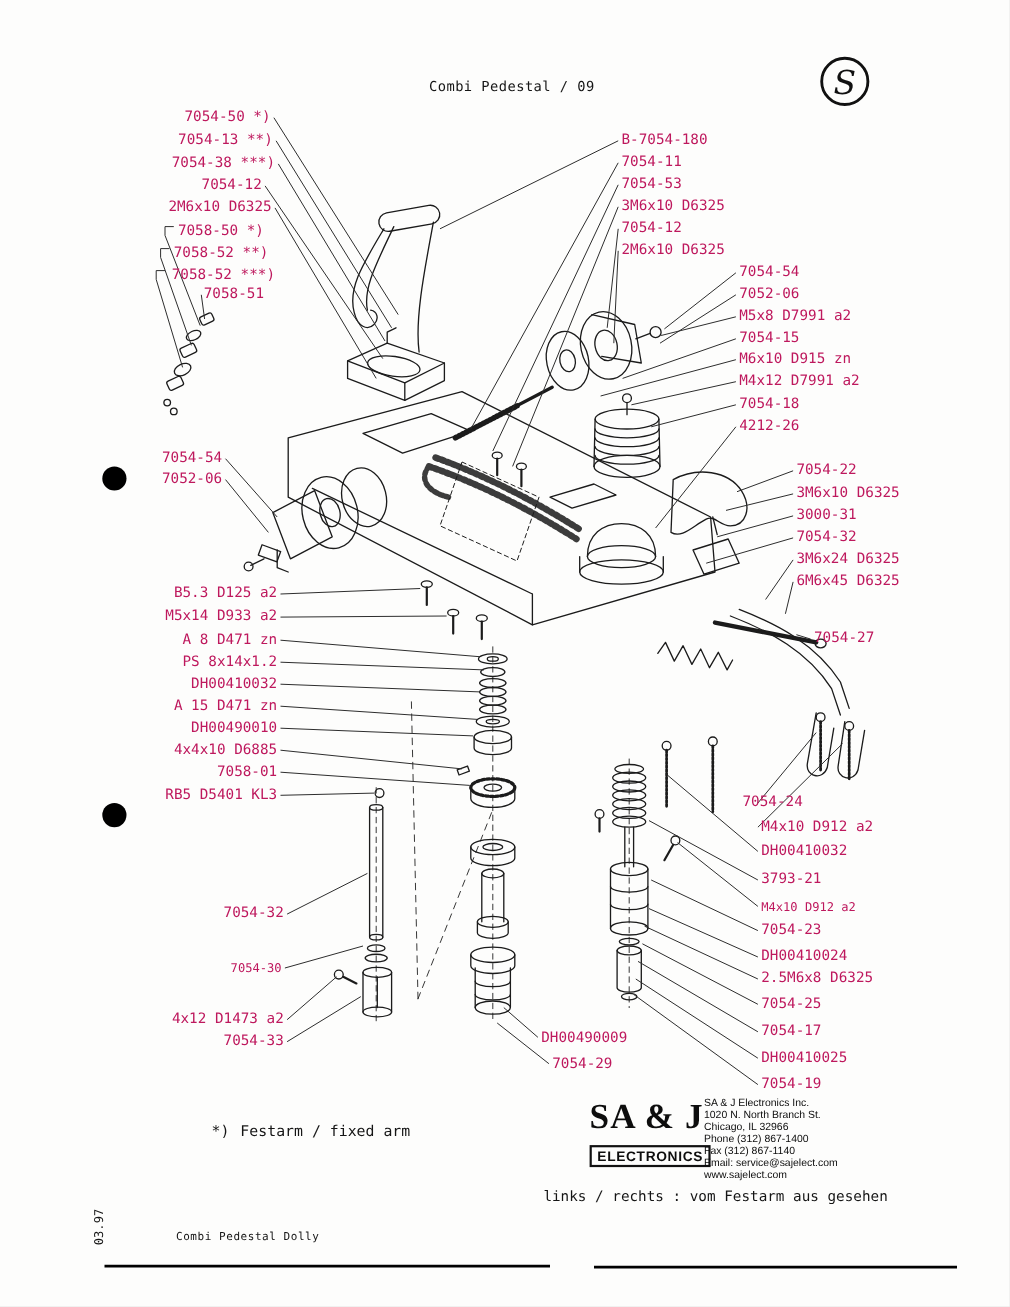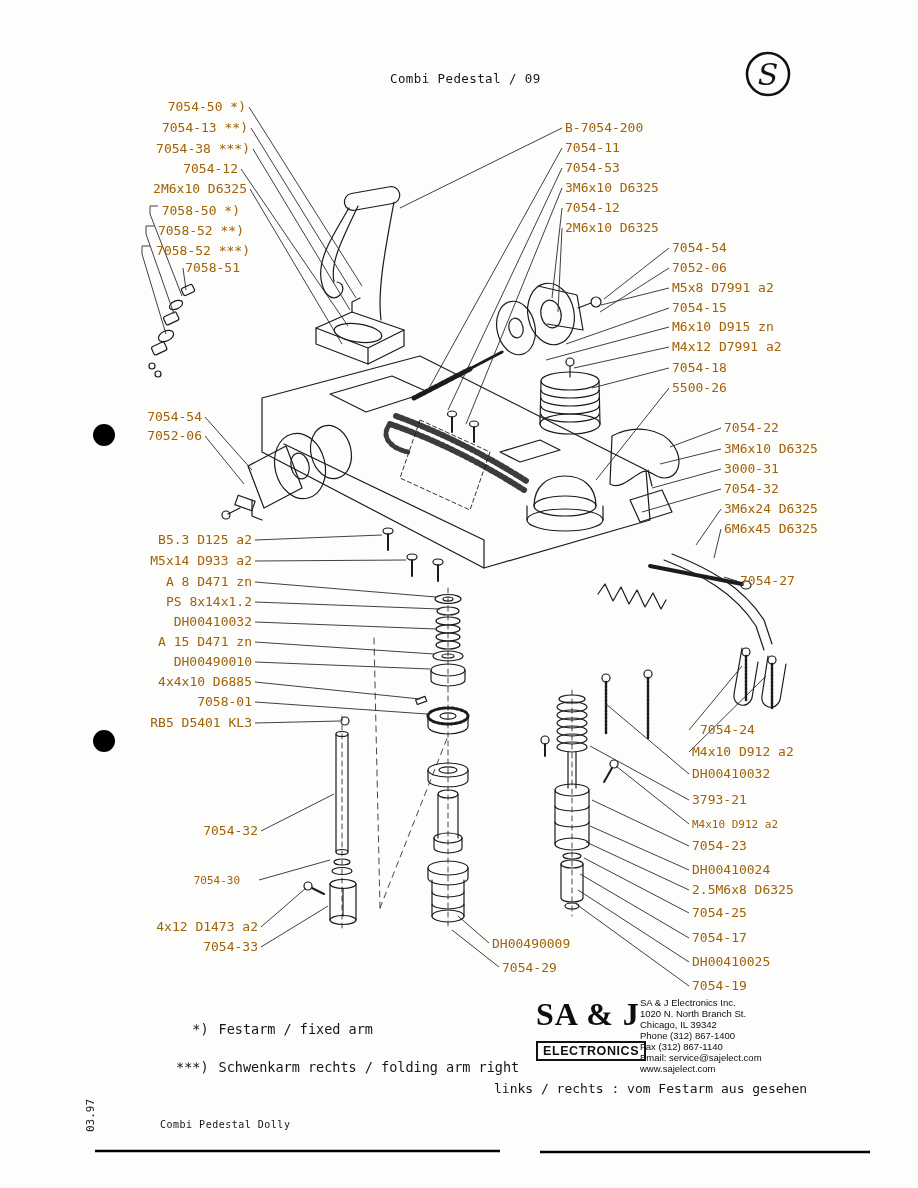--- a/index.html
+++ b/index.html
@@ -1,19 +1,19 @@
 <!DOCTYPE html>
 <html><head>
 <meta charset="utf-8">
 <style>
   html,body{margin:0;padding:0;background:#dcdcdc}
   .page{position:relative;width:918px;height:1188px;margin:0 auto;background:#fdfdfc;
         font-family:"DejaVu Sans Mono",monospace;color:#151515;overflow:hidden}
   svg.draw{position:absolute;left:0;top:0}
-  .lbl{position:absolute;font-size:13px;line-height:14px;white-space:pre;color:#a16207}
+  .lbl{position:absolute;font-size:13px;line-height:14px;white-space:pre;color:#be185d}
   .ra{transform:translateX(-100%)}
   .sm{font-size:11px}
   .title{position:absolute;left:390px;top:71px;font-size:12.5px;letter-spacing:.4px}
   .legend-row{position:absolute;left:132px;font-size:13.5px;white-space:pre}
   .legend-marker{display:inline-block;width:44px;text-align:right;margin-right:10px}
   .draw-title{position:absolute;left:160px;top:1119px;font-size:10px;letter-spacing:.5px}
   .co-name{position:absolute;left:536px;top:996px;font-family:Liberation Serif, serif;
            font-size:32px;font-weight:bold;letter-spacing:1px;color:#0d0d0d}
   .co-box{position:absolute;left:536px;top:1041px;border:2.5px solid #111;padding:0 5px;
           font-family:"Liberation Sans",sans-serif;font-size:12.5px;font-weight:bold;
@@ -262,35 +262,35 @@
   <div class="lbl ra" style="left:246px;top:100px">7054-50 *)</div>
   <div class="lbl ra" style="left:248px;top:121px">7054-13 **)</div>
   <div class="lbl ra" style="left:250px;top:142px">7054-38 ***)</div>
   <div class="lbl ra" style="left:238px;top:162px">7054-12</div>
   <div class="lbl ra" style="left:247px;top:182px">2M6x10 D6325</div>
   <div class="lbl ra" style="left:240px;top:204px">7058-50 *)</div>
   <div class="lbl ra" style="left:244px;top:224px">7058-52 **)</div>
   <div class="lbl ra" style="left:250px;top:244px">7058-52 ***)</div>
   <div class="lbl ra" style="left:240px;top:261px">7058-51</div>
 
-  <div class="lbl" style="left:565px;top:121px">B-7054-200</div>
+  <div class="lbl" style="left:565px;top:121px">B-7054-180</div>
   <div class="lbl" style="left:565px;top:141px">7054-11</div>
   <div class="lbl" style="left:565px;top:161px">7054-53</div>
   <div class="lbl" style="left:565px;top:181px">3M6x10 D6325</div>
   <div class="lbl" style="left:565px;top:201px">7054-12</div>
   <div class="lbl" style="left:565px;top:221px">2M6x10 D6325</div>
 
   <div class="lbl" style="left:672px;top:241px">7054-54</div>
   <div class="lbl" style="left:672px;top:261px">7052-06</div>
   <div class="lbl" style="left:672px;top:281px">M5x8 D7991 a2</div>
   <div class="lbl" style="left:672px;top:301px">7054-15</div>
   <div class="lbl" style="left:672px;top:320px">M6x10 D915 zn</div>
   <div class="lbl" style="left:672px;top:340px">M4x12 D7991 a2</div>
   <div class="lbl" style="left:672px;top:361px">7054-18</div>
-  <div class="lbl" style="left:672px;top:381px">5500-26</div>
+  <div class="lbl" style="left:672px;top:381px">4212-26</div>
 
   <div class="lbl" style="left:724px;top:421px">7054-22</div>
   <div class="lbl" style="left:724px;top:442px">3M6x10 D6325</div>
   <div class="lbl" style="left:724px;top:462px">3000-31</div>
   <div class="lbl" style="left:724px;top:482px">7054-32</div>
   <div class="lbl" style="left:724px;top:502px">3M6x24 D6325</div>
   <div class="lbl" style="left:724px;top:522px">6M6x45 D6325</div>
   <div class="lbl" style="left:740px;top:574px">7054-27</div>
 
   <div class="lbl ra" style="left:202px;top:410px">7054-54</div>
@@ -301,54 +301,51 @@
   <div class="lbl ra" style="left:252px;top:575px">A 8 D471 zn</div>
   <div class="lbl ra" style="left:252px;top:595px">PS 8x14x1.2</div>
   <div class="lbl ra" style="left:252px;top:615px">DH00410032</div>
   <div class="lbl ra" style="left:252px;top:635px">A 15 D471 zn</div>
   <div class="lbl ra" style="left:252px;top:655px">DH00490010</div>
   <div class="lbl ra" style="left:252px;top:675px">4x4x10 D6885</div>
   <div class="lbl ra" style="left:252px;top:695px">7058-01</div>
   <div class="lbl ra" style="left:252px;top:716px">RB5 D5401 KL3</div>
 
   <div class="lbl ra" style="left:258px;top:824px">7054-32</div>
-  <div class="lbl ra sm" style="left:240px;top:874px">7054-30</div>
+  <div class="lbl ra sm" style="left:256px;top:874px">7054-30</div>
   <div class="lbl ra" style="left:258px;top:920px">4x12 D1473 a2</div>
   <div class="lbl ra" style="left:258px;top:940px">7054-33</div>
 
   <div class="lbl" style="left:492px;top:937px">DH00490009</div>
   <div class="lbl" style="left:502px;top:961px">7054-29</div>
 
-  <div class="lbl" style="left:700px;top:723px">7054-24</div>
+  <div class="lbl" style="left:675px;top:723px">7054-24</div>
   <div class="lbl" style="left:692px;top:745px">M4x10 D912 a2</div>
   <div class="lbl" style="left:692px;top:767px">DH00410032</div>
   <div class="lbl" style="left:692px;top:793px">3793-21</div>
   <div class="lbl sm" style="left:692px;top:818px">M4x10 D912 a2</div>
   <div class="lbl" style="left:692px;top:839px">7054-23</div>
   <div class="lbl" style="left:692px;top:863px">DH00410024</div>
   <div class="lbl" style="left:692px;top:883px">2.5M6x8 D6325</div>
   <div class="lbl" style="left:692px;top:906px">7054-25</div>
   <div class="lbl" style="left:692px;top:931px">7054-17</div>
   <div class="lbl" style="left:692px;top:955px">DH00410025</div>
   <div class="lbl" style="left:692px;top:979px">7054-19</div>
 
   <div class="legend-row" style="top:1005px">
     <span class="legend-marker">*)</span><span>Festarm / fixed arm</span>
   </div>
-  <div class="legend-row" style="top:1043px">
-    <span class="legend-marker">***)</span><span>Schwenkarm rechts / folding arm right</span>
-  </div>
   <div class="draw-title">Combi Pedestal Dolly</div>
 
   <div class="co-name">SA &amp; J</div>
   <div class="co-box">ELECTRONICS</div>
   <div class="co-addr">
     <div>SA &amp; J Electronics Inc.</div>
     <div>1020 N. North Branch St.</div>
-    <div>Chicago, IL 39342</div>
+    <div>Chicago, IL 32966</div>
     <div>Phone (312) 867-1400</div>
     <div>Fax (312) 867-1140</div>
     <div>Email: service@sajelect.com</div>
     <div>www.sajelect.com</div>
   </div>
 
   <div class="fn" style="top:1081px">links / rechts : vom Festarm aus gesehen</div>
 
   <div class="vdate">03.97</div>
 

